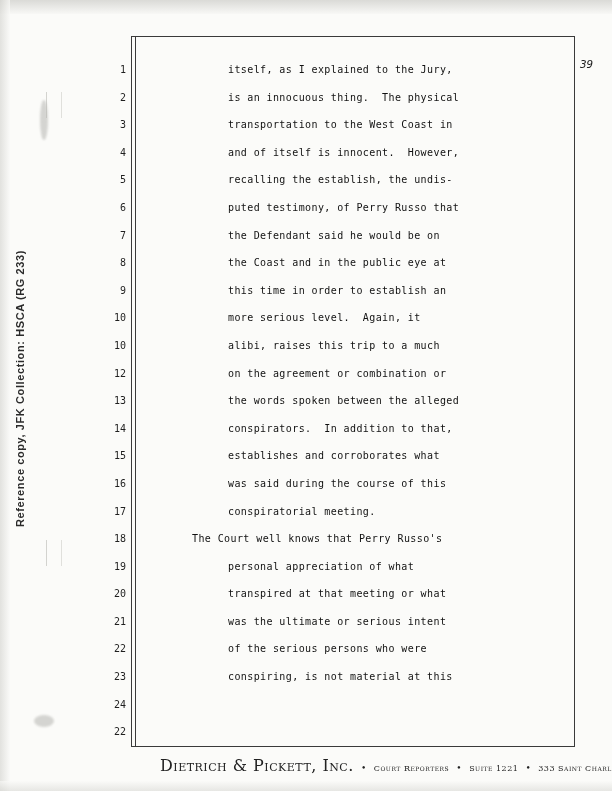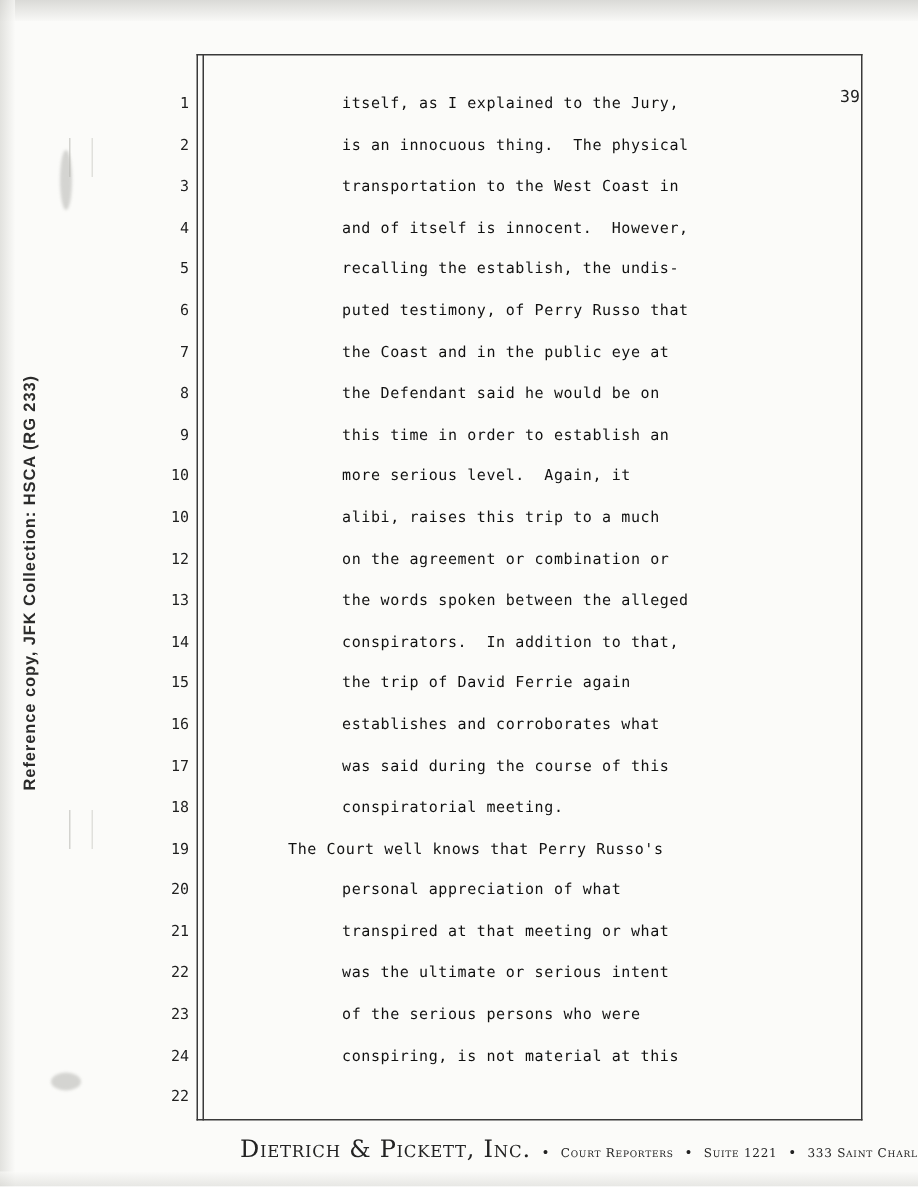--- a/index.html
+++ b/index.html
@@ -110,25 +110,26 @@
     color: #1f1f1f;
   }
   .line-numbers .ln {
     height: 27.6px;
     line-height: 27.6px;
   }
 
   
   .page-number {
     position: absolute;
-    left: 560px;
+    left: 580px;
     top: 58px;
     font-family: "DejaVu Sans Mono", monospace;
     font-size: 11px;
     color: #1f1f1f;
+    font-style: italic;
   }
 
   
   .body-text {
     position: absolute;
     left: 228px;
     top: 56px;
     width: 346px;
     font-family: "DejaVu Sans Mono", monospace;
     font-size: 10px;
@@ -236,29 +237,28 @@
       <div class="ln">22</div>
     </div>
 
   <div class="body-text">
       <div class="tl">itself, as I explained to the Jury,</div>
       <div class="tl">is an innocuous thing.  The physical</div>
       <div class="tl">transportation to the West Coast in</div>
       <div class="tl">and of itself is innocent.  However,</div>
       <div class="tl">recalling the establish, the undis-</div>
       <div class="tl">puted testimony, of Perry Russo that</div>
+      <div class="tl">the Defendant said he would be on</div>
       <div class="tl">the Coast and in the public eye at</div>
-      <div class="tl">the Defendant said he would be on</div>
       <div class="tl">this time in order to establish an</div>
       <div class="tl">more serious level.  Again, it</div>
       <div class="tl">alibi, raises this trip to a much</div>
       <div class="tl">on the agreement or combination or</div>
       <div class="tl">the words spoken between the alleged</div>
       <div class="tl">conspirators.  In addition to that,</div>
-      <div class="tl">the trip of David Ferrie again</div>
       <div class="tl">establishes and corroborates what</div>
       <div class="tl">was said during the course of this</div>
       <div class="tl">conspiratorial meeting.</div>
       <div class="tl outdent">The Court well knows that Perry Russo's</div>
       <div class="tl">personal appreciation of what</div>
       <div class="tl">transpired at that meeting or what</div>
       <div class="tl">was the ultimate or serious intent</div>
       <div class="tl">of the serious persons who were</div>
       <div class="tl">conspiring, is not material at this</div>
     </div>

